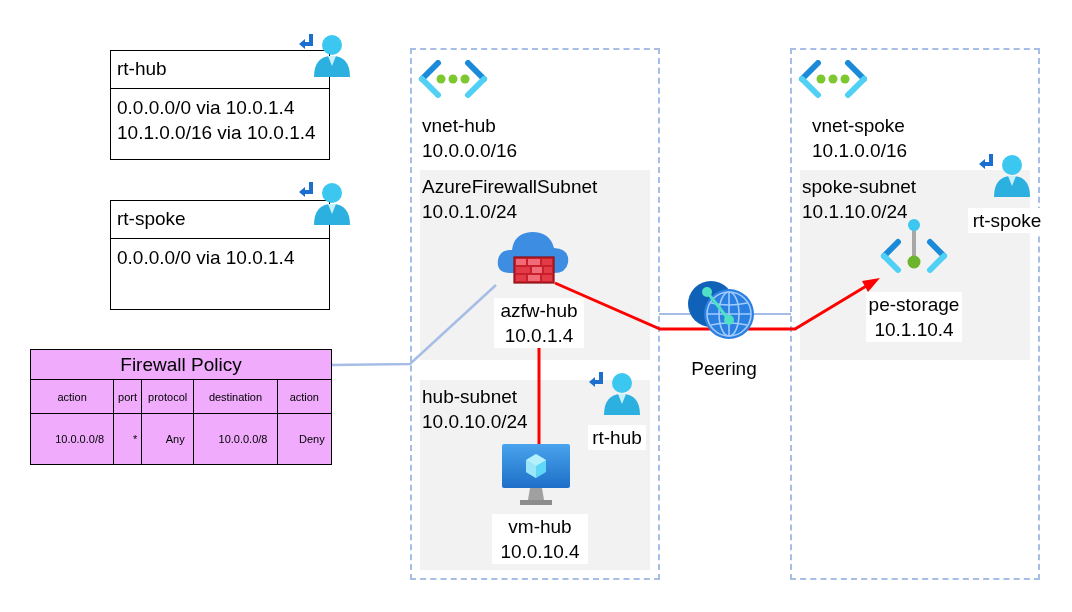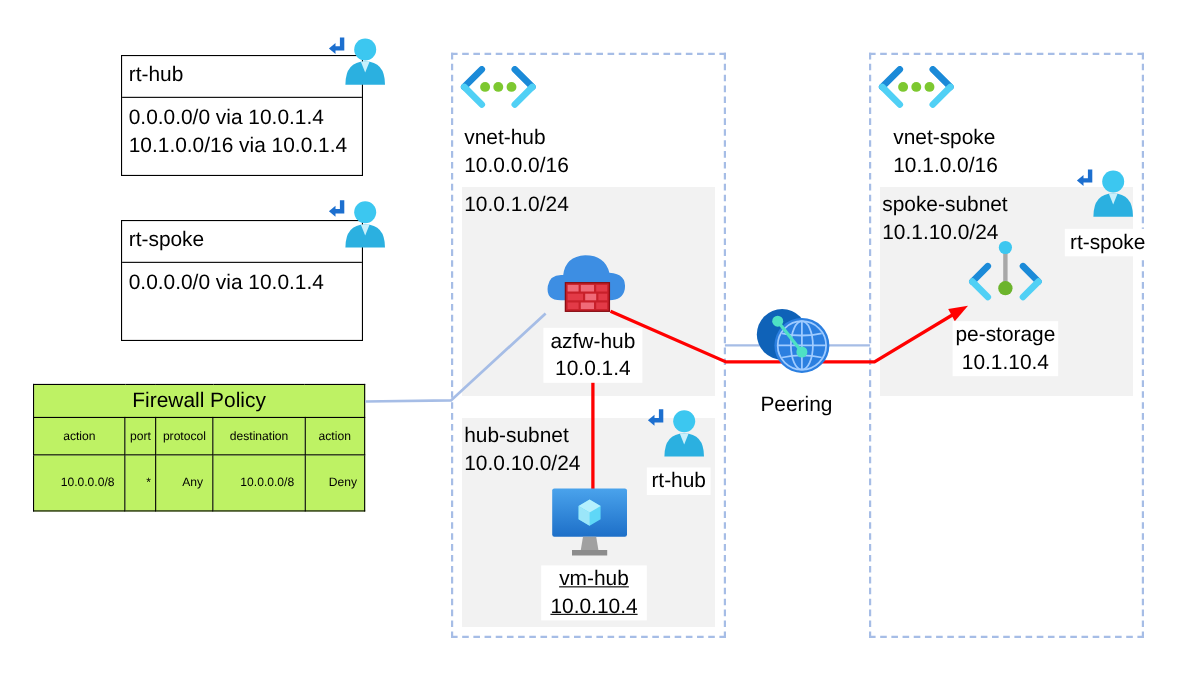--- a/index.html
+++ b/index.html
@@ -8,21 +8,21 @@
   .abs { position:absolute; }
   .box { position:absolute; border:1.5px solid #000; background:#fff; box-sizing:border-box; }
   .rt-title { position:absolute; left:0; right:0; top:0; height:38px; border-bottom:1.5px solid #000;
               font-size:19px; line-height:36px; padding-left:6px; box-sizing:border-box; }
   .rt-body { position:absolute; left:6px; top:44px; font-size:19px; line-height:25px; }
   .vnet { position:absolute; border:2px dashed #a6bde6; box-sizing:border-box; }
   .subnet { position:absolute; background:#f2f2f2; }
   .lbl { position:absolute; font-size:19px; line-height:25px; white-space:nowrap; }
   .center-lbl { position:absolute; font-size:19px; line-height:25px; text-align:center; background:#fff; white-space:nowrap; }
   table.fw { border-collapse:collapse; position:absolute; left:30px; top:349px; width:302px; font-size:11px; }
-  table.fw td { border:1.5px solid #000; text-align:center; background:#bef264; }
+  table.fw td { border:1.5px solid #000; text-align:center; background:#f0abfc; }
   table.fw .fw-title td { font-size:19px; height:27px; }
   table.fw .fw-head td { height:31px; }
   table.fw .fw-row td { height:48px;padding-left:16px; }
   svg.overlay { position:absolute; left:0; top:0; pointer-events:none; }
 </style>
 </head>
 <body>
 
 <div class="box" style="left:110px;top:50px;width:220px;height:110px;">
   <div class="rt-title">rt-hub</div>
@@ -92,20 +92,21 @@
     <circle cx="23" cy="19" r="4.5" fill="#7dc830"></circle>
     <circle cx="35" cy="19" r="4.5" fill="#7dc830"></circle>
     <circle cx="47" cy="19" r="4.5" fill="#7dc830"></circle>
   </svg>
 </div>
 <div class="lbl" style="left:422px;top:113px;">
   <div>vnet-hub</div>
   <div>10.0.0.0/16</div>
 </div>
 <div class="lbl" style="left:422px;top:174px;">
+  <div>AzureFirewallSubnet</div>
   <div>10.0.1.0/24</div>
 </div>
 
 <div class="lbl" style="left:422px;top:384px;">
   <div>hub-subnet</div>
   <div>10.0.10.0/24</div>
 </div>
 
 <div class="vnet" style="left:790px;top:48px;width:250px;height:532px;"></div>
 <div class="subnet" style="left:800px;top:170px;width:230px;height:190px;"></div>
@@ -178,21 +179,21 @@
       </linearGradient>
     </defs>
     <rect x="2" y="2" width="68" height="44" rx="2" fill="url(#vmg)"></rect>
     <path d="M36 12 L46 18 L46 30 L36 36 L26 30 L26 18 Z" fill="#5fd7f7"></path>
     <path d="M36 12 L46 18 L36 24 L26 18 Z" fill="#b5f0fd"></path>
     <path d="M36 24 L36 36 L26 30 L26 18 Z" fill="#9be6f9"></path>
     <path d="M30 46 L42 46 L44 58 L28 58 Z" fill="#a0a0a0"></path>
     <rect x="20" y="58" width="32" height="5" fill="#8c8c8c"></rect>
   </svg>
 </div>
-<div class="center-lbl" style="left:492px;top:514px;width:96px;text-decoration:underline;">
+<div class="center-lbl" style="left:492px;top:514px;width:96px;">
   <div>vm-hub</div>
   <div>10.0.10.4</div>
 </div>
 
 <div class="abs" style="left:687px;top:280px;width:72px;height:60px;">
   <svg width="72" height="60" viewBox="0 0 72 60">
     <circle cx="24" cy="24" r="23" fill="#0f62b8"></circle>
     <circle cx="42" cy="34" r="25" fill="#2b7fe0"></circle>
     <g stroke="#9fcbff" stroke-width="1.6" fill="none">
       <circle cx="42" cy="34" r="22"></circle>

